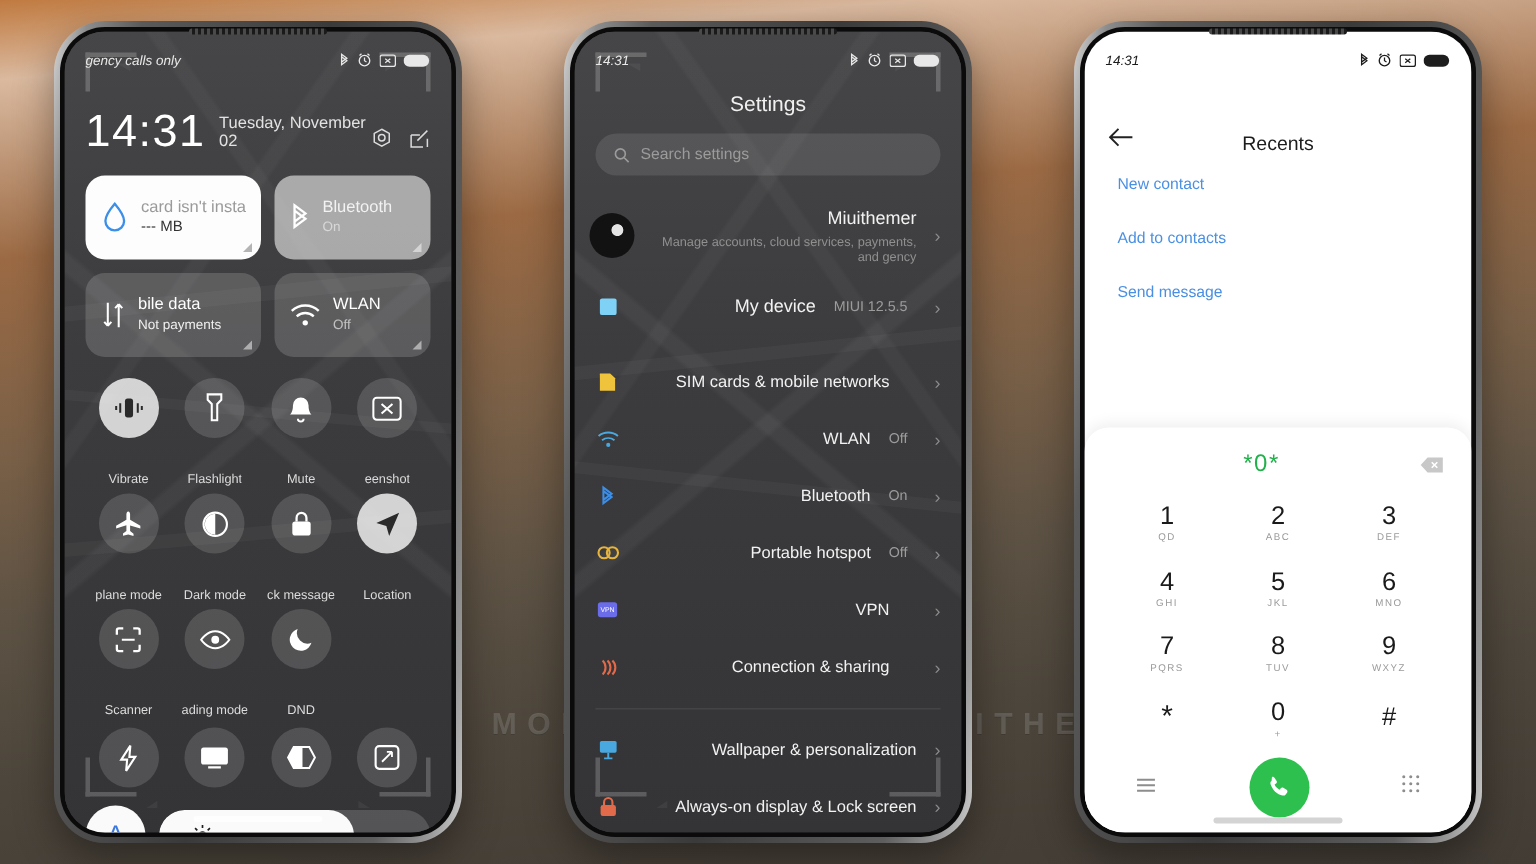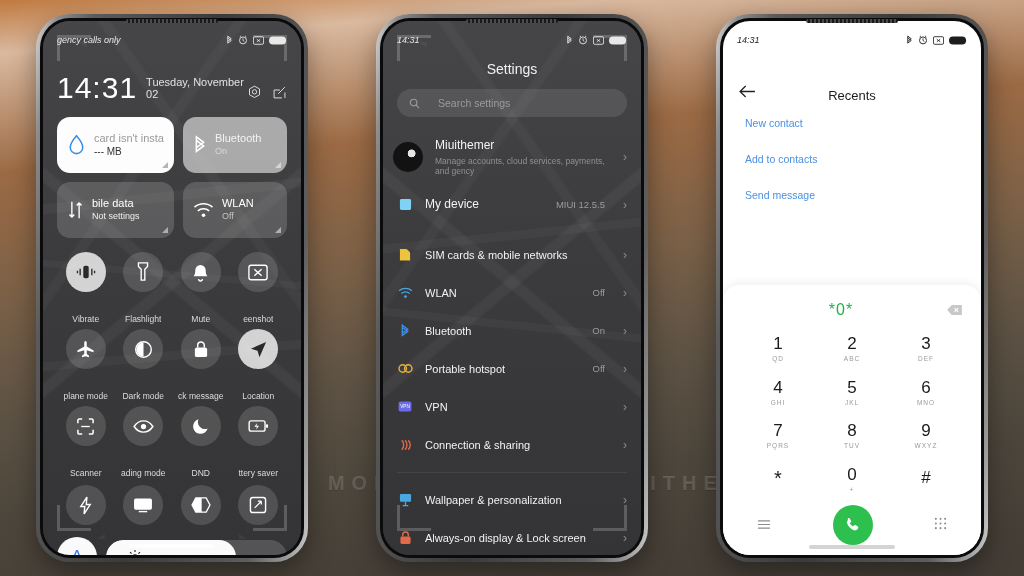--- a/index.html
+++ b/index.html
@@ -146,24 +146,24 @@
     position:absolute; bottom:7px; left:50%; transform:translateX(-50%);
     width:86px; height:4px; border-radius:2px; background:rgba(255,255,255,.72); z-index:7;
   }
 
   
   .settings { position:absolute; inset:0; z-index:5; color:#fff; overflow:hidden; }
   .st-title { text-align:center; font-size:14px; margin-top:40px; color:#f0f0f0; }
   .searchbar {
     margin:12px 14px 0 14px; height:28px; border-radius:14px;
     background:rgba(255,255,255,.10);
-    display:flex; align-items:center; gap:18px; padding:0 12px;
+    display:flex; align-items:center; gap:7px; padding:0 12px;
     font-size:10.5px; color:#9b9b9b;
   }
-  .st-group { margin-top:12px; }
+  .st-group { margin-top:12px;text-align:right; }
   .st-row {
     display:flex; align-items:center; gap:12px;
     padding:9px 14px; min-height:38px;
   }
   .st-ico { width:16px; height:16px; flex-shrink:0; display:flex; align-items:center; justify-content:center; }
   .st-ico svg { display:block; }
   .st-main { flex:1; min-width:0; }
   .st-lbl { font-size:11px; color:#f2f2f2; line-height:1.3; }
   .st-sub { font-size:8.5px; color:#909090; line-height:1.25; margin-top:2px; }
   .st-val { font-size:9.5px; color:#9c9c9c; margin-right:6px; white-space:nowrap; }
@@ -285,21 +285,21 @@
             </span>
             <span class="bt-corner"></span>
           </div>
 
           <div class="bigtile">
             <svg width="17" height="20" viewBox="0 0 18 22">
                 <path d="M5 2v17M5 19l-2.6-3M5 19l2.6-3M13 20V3M13 3l-2.6 3M13 3l2.6 3" stroke="#fff" stroke-width="1.5" fill="none"></path>
               </svg>
             <span class="bt-txt">
               <span class="bt-title">bile data</span>
-              <span class="bt-sub" style="opacity:.9">Not settings</span>
+              <span class="bt-sub" style="opacity:.9">Not payments</span>
             </span>
             <span class="bt-corner"></span>
           </div>
 
           <div class="bigtile">
             <svg width="21" height="17" viewBox="0 0 22 18">
                 <path d="M1.5 5.5a14 14 0 0119 0M5 9.4a9 9 0 0112 0" stroke="#fff" stroke-width="1.7" fill="none"></path>
                 <circle cx="11" cy="14" r="1.9" fill="#fff"></circle>
               </svg>
             <span class="bt-txt">
@@ -400,30 +400,20 @@
             </div>
             <div class="tg-lbl">ading mode</div>
           </div>
           <div class="tg">
             <div class="tg-circ">
               <svg width="18" height="18" viewBox="0 0 19 19">
                   <path d="M16.5 12.2A7.5 7.5 0 016.8 2.5a7.8 7.8 0 109.7 9.7z" fill="currentColor"></path>
                 </svg>
             </div>
             <div class="tg-lbl">DND</div>
-          </div>
-          <div class="tg">
-            <div class="tg-circ">
-              <svg width="21" height="14" viewBox="0 0 22 15">
-                  <rect x="1" y="2" width="17" height="11" rx="2" stroke="currentColor" stroke-width="1.5" fill="none"></rect>
-                  <rect x="19" y="5.5" width="2.2" height="4" rx="1" fill="currentColor"></rect>
-                  <path d="M9.6 4.4l-3 4h2.6l-.6 2.8 3-4H8.9z" fill="currentColor"></path>
-                </svg>
-            </div>
-            <div class="tg-lbl">ttery saver</div>
           </div>
         </div>
 
         <div class="toggles lastrow">
           <div class="tg no-label">
             <div class="tg-circ">
               <svg width="15" height="19" viewBox="0 0 16 20">
                   <path d="M9.5 1L3 11h4.2L6.5 19 13 9H8.8z" stroke="currentColor" stroke-width="1.5" fill="none"></path>
                 </svg>
             </div>

